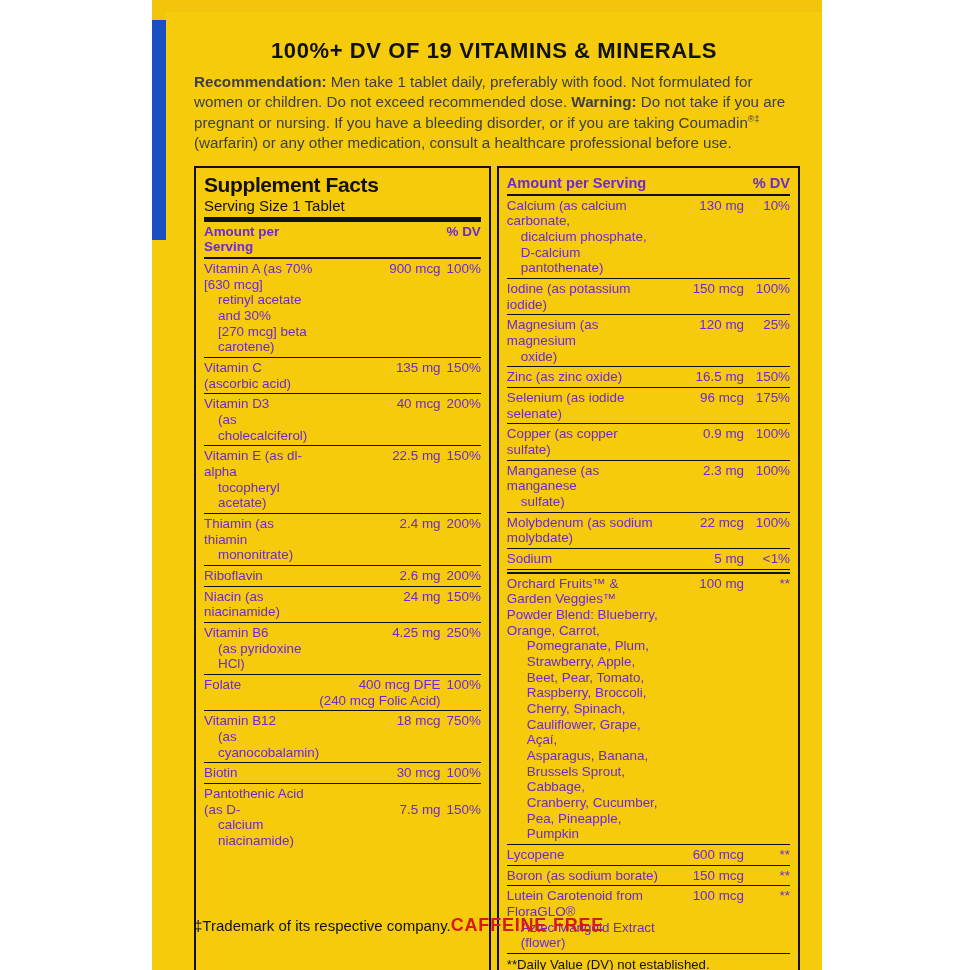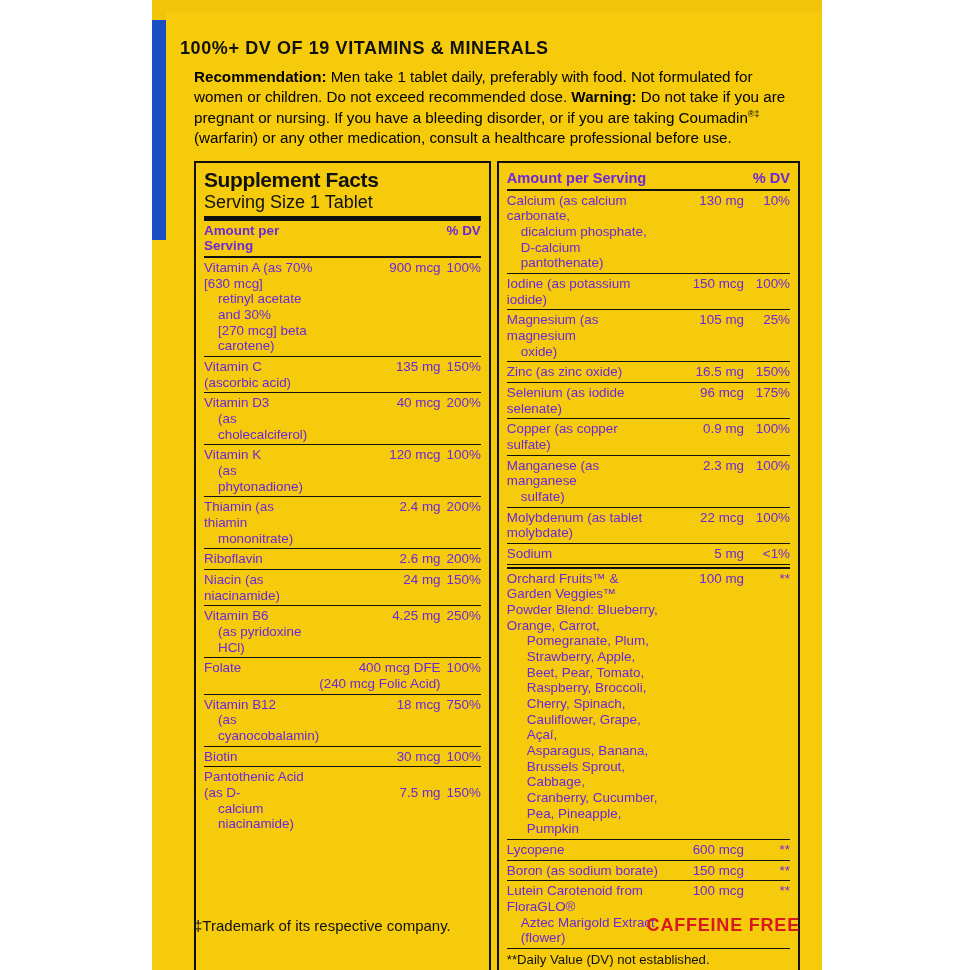--- a/index.html
+++ b/index.html
@@ -59,32 +59,32 @@
   }
   .content {
     position: absolute;
     left: 166px; top: 12px;
     width: 656px; height: 958px;
     background: #f5cb0c;
     box-sizing: border-box;
     padding: 0 14px;
   }
   .headline {
-    text-align: left;
+    text-align: center;
     font-weight: bold;
-    font-size: 18px;
+    font-size: 22px;
     letter-spacing: 0.6px;
     color: #111;
     margin-top: 26px;
     margin-bottom: 8px;
   }
   .recommendation {
     font-size: 15.2px;
     line-height: 1.34;
-    color: #000000;
+    color: #404040;
     margin: 2px 8px 0 14px;
   }
   .recommendation b { font-weight: bold; }
   sup { font-size: 9px; vertical-align: super; }
 
   .facts-wrap {
     display: flex;
     margin-top: 12px;
     margin-left: 14px;
     margin-right: 8px;
@@ -105,21 +105,21 @@
     padding: 5px 8px 4px 8px;
   }
   .sf-title {
     font-size: 21px;
     font-weight: bold;
     letter-spacing: -0.4px;
     line-height: 1.05;
     color: #111;
   }
   .serving-size {
-    font-size: 18px;
+    font-size: 15px;
     margin-top: 1px;
     margin-bottom: 3px;
     color: #111;
   }
   .rule-thick { border-top: 5px solid #111; }
   .rule-med { border-top: 2px solid #111; }
 
   table.nutri {
     width: 100%;
     border-collapse: collapse;
@@ -168,21 +168,20 @@
     font-size: 13.2px;
     padding-top: 3px;
     color: #111;
   }
   .bottom-row {
     position: absolute;
     left: 28px;
     right: 22px;
     bottom: 34px;
     display: flex;
-    justify-content: space-between;
     align-items: baseline;
   }
   .tm-note { font-size: 15px; color: #111; }
   .caffeine-free {
     font-size: 18px;
     font-weight: bold;
     color: #d71920;
     letter-spacing: 0.8px;
   }
 </style>
@@ -237,29 +236,29 @@
 
           <tr>
             <td>
               <span>Vitamin D3</span>
               <span class="indent">(as cholecalciferol)</span>
             </td>
             <td class="amt">40 mcg</td>
             <td class="dv">200%</td>
           </tr>
 
-
-          <tr>
-            <td>
-              <span>Vitamin K</span>
-              <span class="indent">(as phytonadione)</span>
-            </td>
-            <td class="amt">120 mcg</td>
-            <td class="dv">100%</td>
-          </tr>
+          <tr>
+            <td>
+              <span>Vitamin E (as dl-alpha</span>
+              <span class="indent">tocopheryl acetate)</span>
+            </td>
+            <td class="amt">22.5 mg</td>
+            <td class="dv">150%</td>
+          </tr>
+
 
           <tr>
             <td>
               <span>Thiamin (as thiamin</span>
               <span class="indent">mononitrate)</span>
             </td>
             <td class="amt">2.4 mg</td>
             <td class="dv">200%</td>
           </tr>
 
@@ -343,21 +342,21 @@
             <td>Iodine (as potassium iodide)</td>
             <td class="amt">150 mcg</td>
             <td class="dv">100%</td>
           </tr>
 
           <tr>
             <td>
               <span>Magnesium (as magnesium</span>
               <span class="indent">oxide)</span>
             </td>
-            <td class="amt">105 mg</td>
+            <td class="amt">120 mg</td>
             <td class="dv">25%</td>
           </tr>
 
           <tr>
             <td>Zinc (as zinc oxide)</td>
             <td class="amt">16.5 mg</td>
             <td class="dv">150%</td>
           </tr>
 
           <tr>
@@ -375,21 +374,21 @@
           <tr>
             <td>
               <span>Manganese (as manganese</span>
               <span class="indent">sulfate)</span>
             </td>
             <td class="amt">2.3 mg</td>
             <td class="dv">100%</td>
           </tr>
 
           <tr>
-            <td>Molybdenum (as tablet molybdate)</td>
+            <td>Molybdenum (as sodium molybdate)</td>
             <td class="amt">22 mcg</td>
             <td class="dv">100%</td>
           </tr>
 
           <tr>
             <td>Sodium</td>
             <td class="amt">5 mg</td>
             <td class="dv">&lt;1%</td>
           </tr>
         </tbody>

